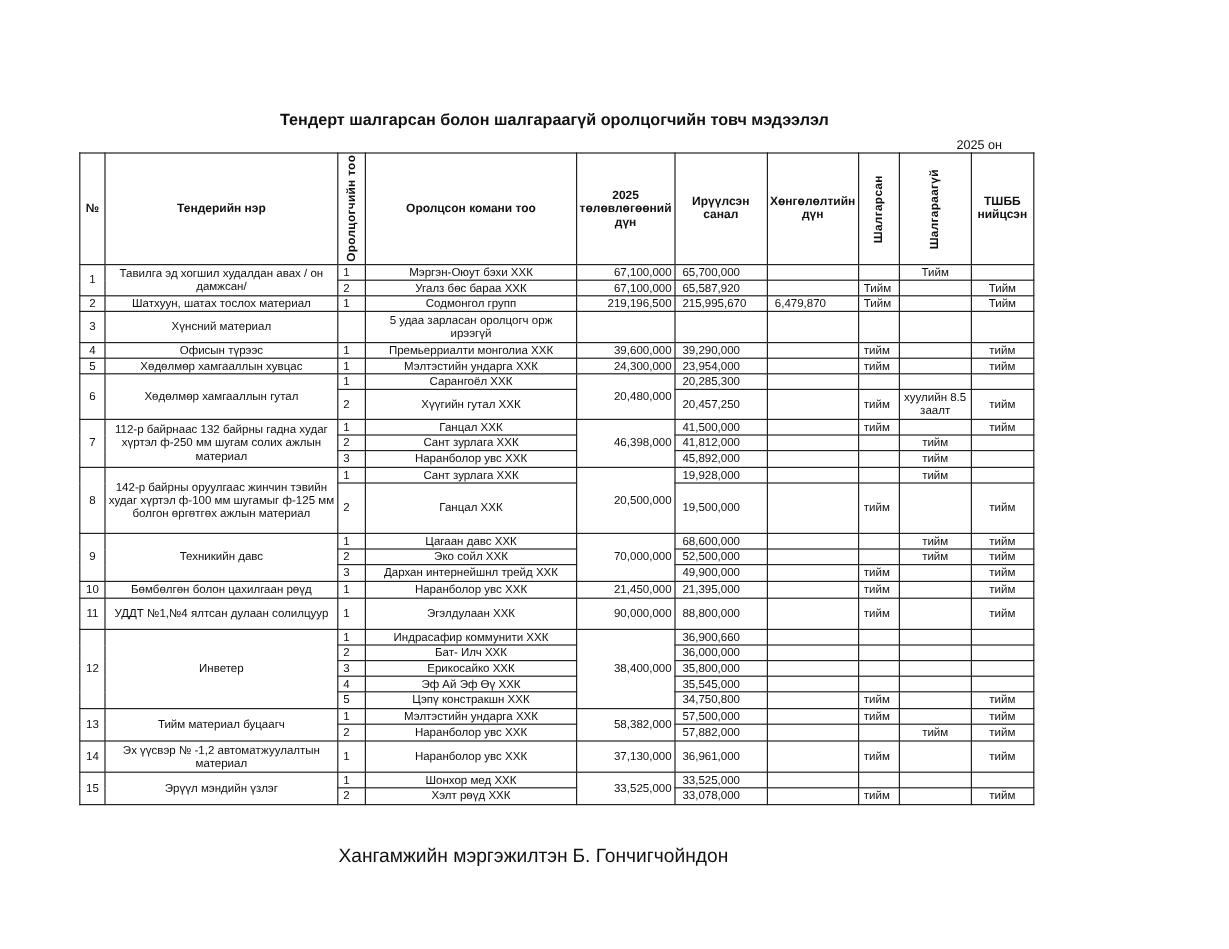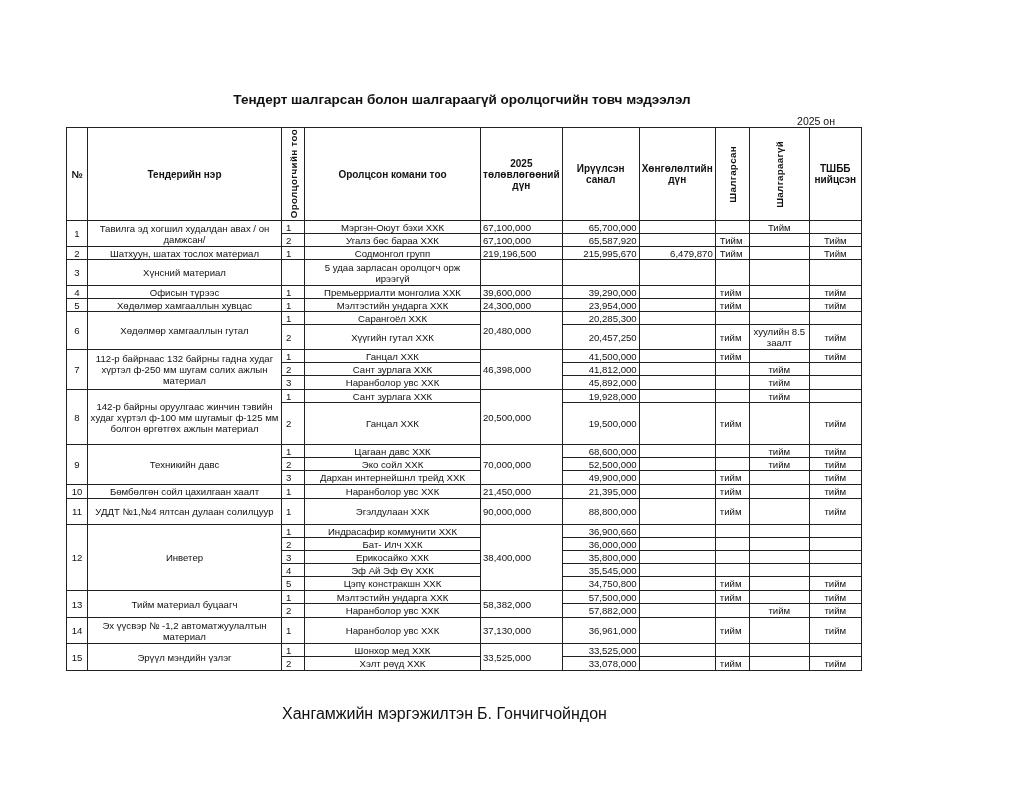--- a/index.html
+++ b/index.html
@@ -11,22 +11,22 @@
   .year { position:absolute; top:115px; left:789px; width:46px; text-align:right;
           font-weight:normal; font-size:10.5px; }
   table { position:absolute; left:66px; top:127px; border-collapse:collapse;
           table-layout:fixed; font-size:9.6px; }
   td, th { border:1px solid #222; padding:0 2px; text-align:center; vertical-align:middle;
            line-height:11px; overflow:hidden; }
   th { font-weight:bold; font-size:10px; height:92px; }
   th.vert { padding:0; }
   th.vert div { writing-mode:vertical-rl; transform:rotate(180deg); margin:auto;
                 font-size:9.8px; letter-spacing:0.3px; }
-  td.num { text-align:right; padding-left:6px; }
-  td.plan { text-align:left; }
+  td.num { text-align:left; padding-left:6px; }
+  td.plan { text-align:right; }
   td.left { text-align:left; padding-left:4px; }
   .footer { position:absolute; top:705px; font-size:16px; }
 </style>
 </head>
 <body>
 
 <div class="title"><span>Тендерт шалгарсан болон шалгараагүй оролцогчийн товч мэдээлэл</span></div>
 <div class="year">2025 он</div>
 
 <table>
@@ -230,21 +230,21 @@
         <td class="left">3</td>
         <td>Дархан интернейшнл трейд ХХК</td>
         <td class="num">49,900,000</td>
         <td class="num"></td>
         <td class="left">тийм</td>
         <td></td>
         <td>тийм</td>
       </tr>
       <tr style="height: 14px;">
         <td>10</td>
-        <td>Бөмбөлгөн сойл цахилгаан хаалт</td>
+        <td>Бөмбөлгөн болон цахилгаан рөүд</td>
         <td class="left">1</td>
         <td>Наранболор увс ХХК</td>
         <td class="plan">21,450,000</td>
         <td class="num">21,395,000</td>
         <td class="num"></td>
         <td class="left">тийм</td>
         <td></td>
         <td>тийм</td>
       </tr>
       <tr style="height: 26px;">

